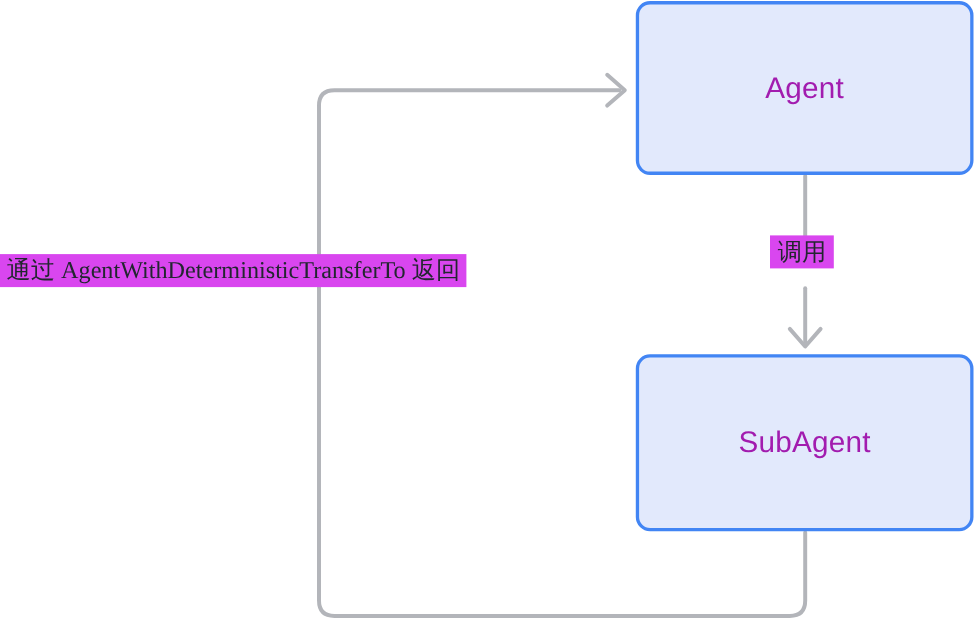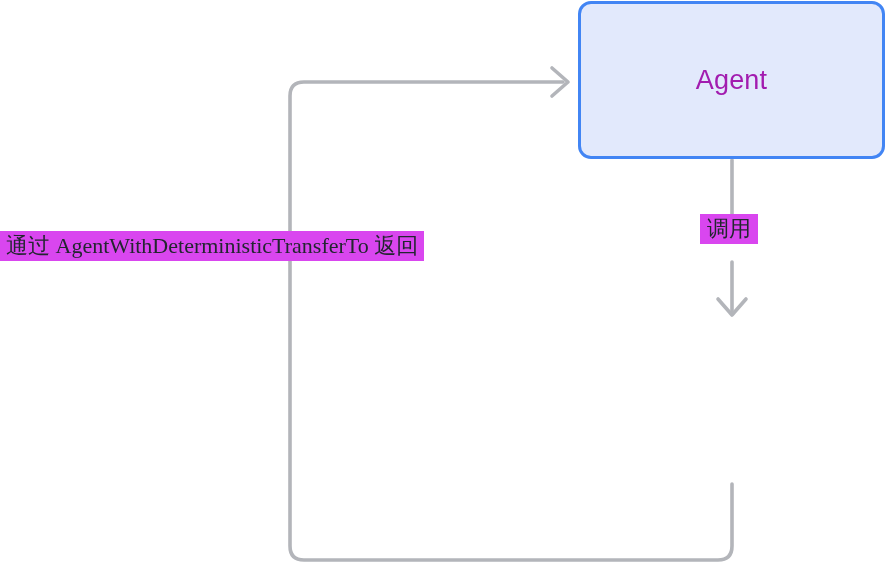--- a/index.html
+++ b/index.html
@@ -92,18 +92,21 @@
     <g>
       <path d="M 732 484 L 732 546 Q 732 560 718 560 L 304 560 Q 290 560 290 546 L 290 96 Q 290 82 304 82 L 563 82" fill="none" stroke="#b3b5ba" stroke-width="3.6" stroke-linecap="round" stroke-linejoin="round"></path>
       <path d="M 552 68 L 568 82 L 552 96" fill="none" stroke="#b3b5ba" stroke-width="3.6" stroke-linecap="round" stroke-linejoin="round"></path>
     </g>
   </svg>
 
   <div class="node" id="node-agent">
     <span class="node-label">Agent</span>
   </div>
 
+  <div class="node" id="node-subagent">
+    <span class="node-label">SubAgent</span>
+  </div>
 
   <div class="edge-label" id="edge-label-call">调用</div>
 
   <div class="edge-label" id="edge-label-return">通过 AgentWithDeterministicTransferTo 返回</div>
 
 </div>
 
 </body></html>

